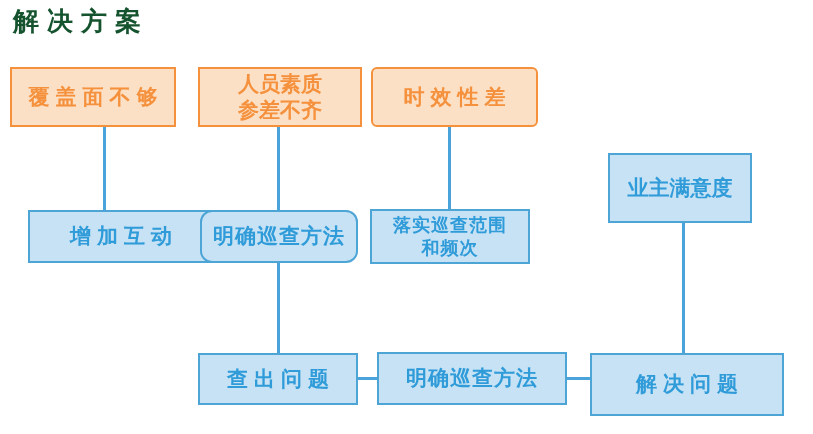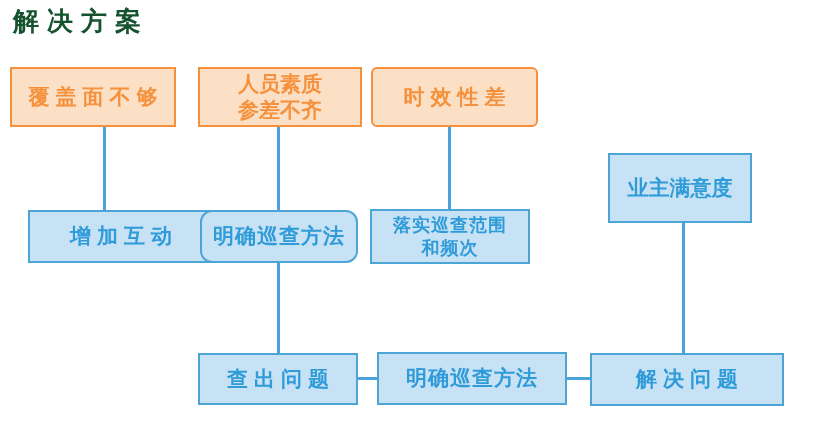--- a/index.html
+++ b/index.html
@@ -60,21 +60,21 @@
   #p3 { left: 371px; top: 67px;  width: 167px; height: 60px; border-radius: 6px; }
   
   #m1 { left: 28px;  top: 210px; width: 186px; height: 53px; }
   #m2 { left: 200px; top: 210px; width: 158px; height: 53px; letter-spacing: 1px; border-radius: 12px; }
   #m3 { left: 370px; top: 209px; width: 160px; height: 55px; }
   
   #goal { left: 608px; top: 153px; width: 144px; height: 70px; }
   
   #b1 { left: 198px; top: 353px; width: 160px; height: 52px; }
   #b2 { left: 377px; top: 352px; width: 190px; height: 53px; letter-spacing: 1px; }
-  #b3 { left: 590px; top: 353px; width: 194px; height: 53px; }
+  #b3 { left: 590px; top: 353px; width: 194px; height: 63px; }
   
   #c-v1 { left: 103px; top: 127px; width: 3px;  height: 83px; }
   #c-v2 { left: 277px; top: 127px; width: 3px;  height: 83px; }
   #c-v3 { left: 448px; top: 127px; width: 3px;  height: 82px; }
   #c-v4 { left: 277px; top: 263px; width: 3px;  height: 90px; }
   #c-v5 { left: 682px; top: 223px; width: 3px;  height: 130px; }
   #c-h1 { left: 358px; top: 377px; width: 19px; height: 3px; }
   #c-h2 { left: 567px; top: 377px; width: 23px; height: 3px; }
 </style>
 </head>

